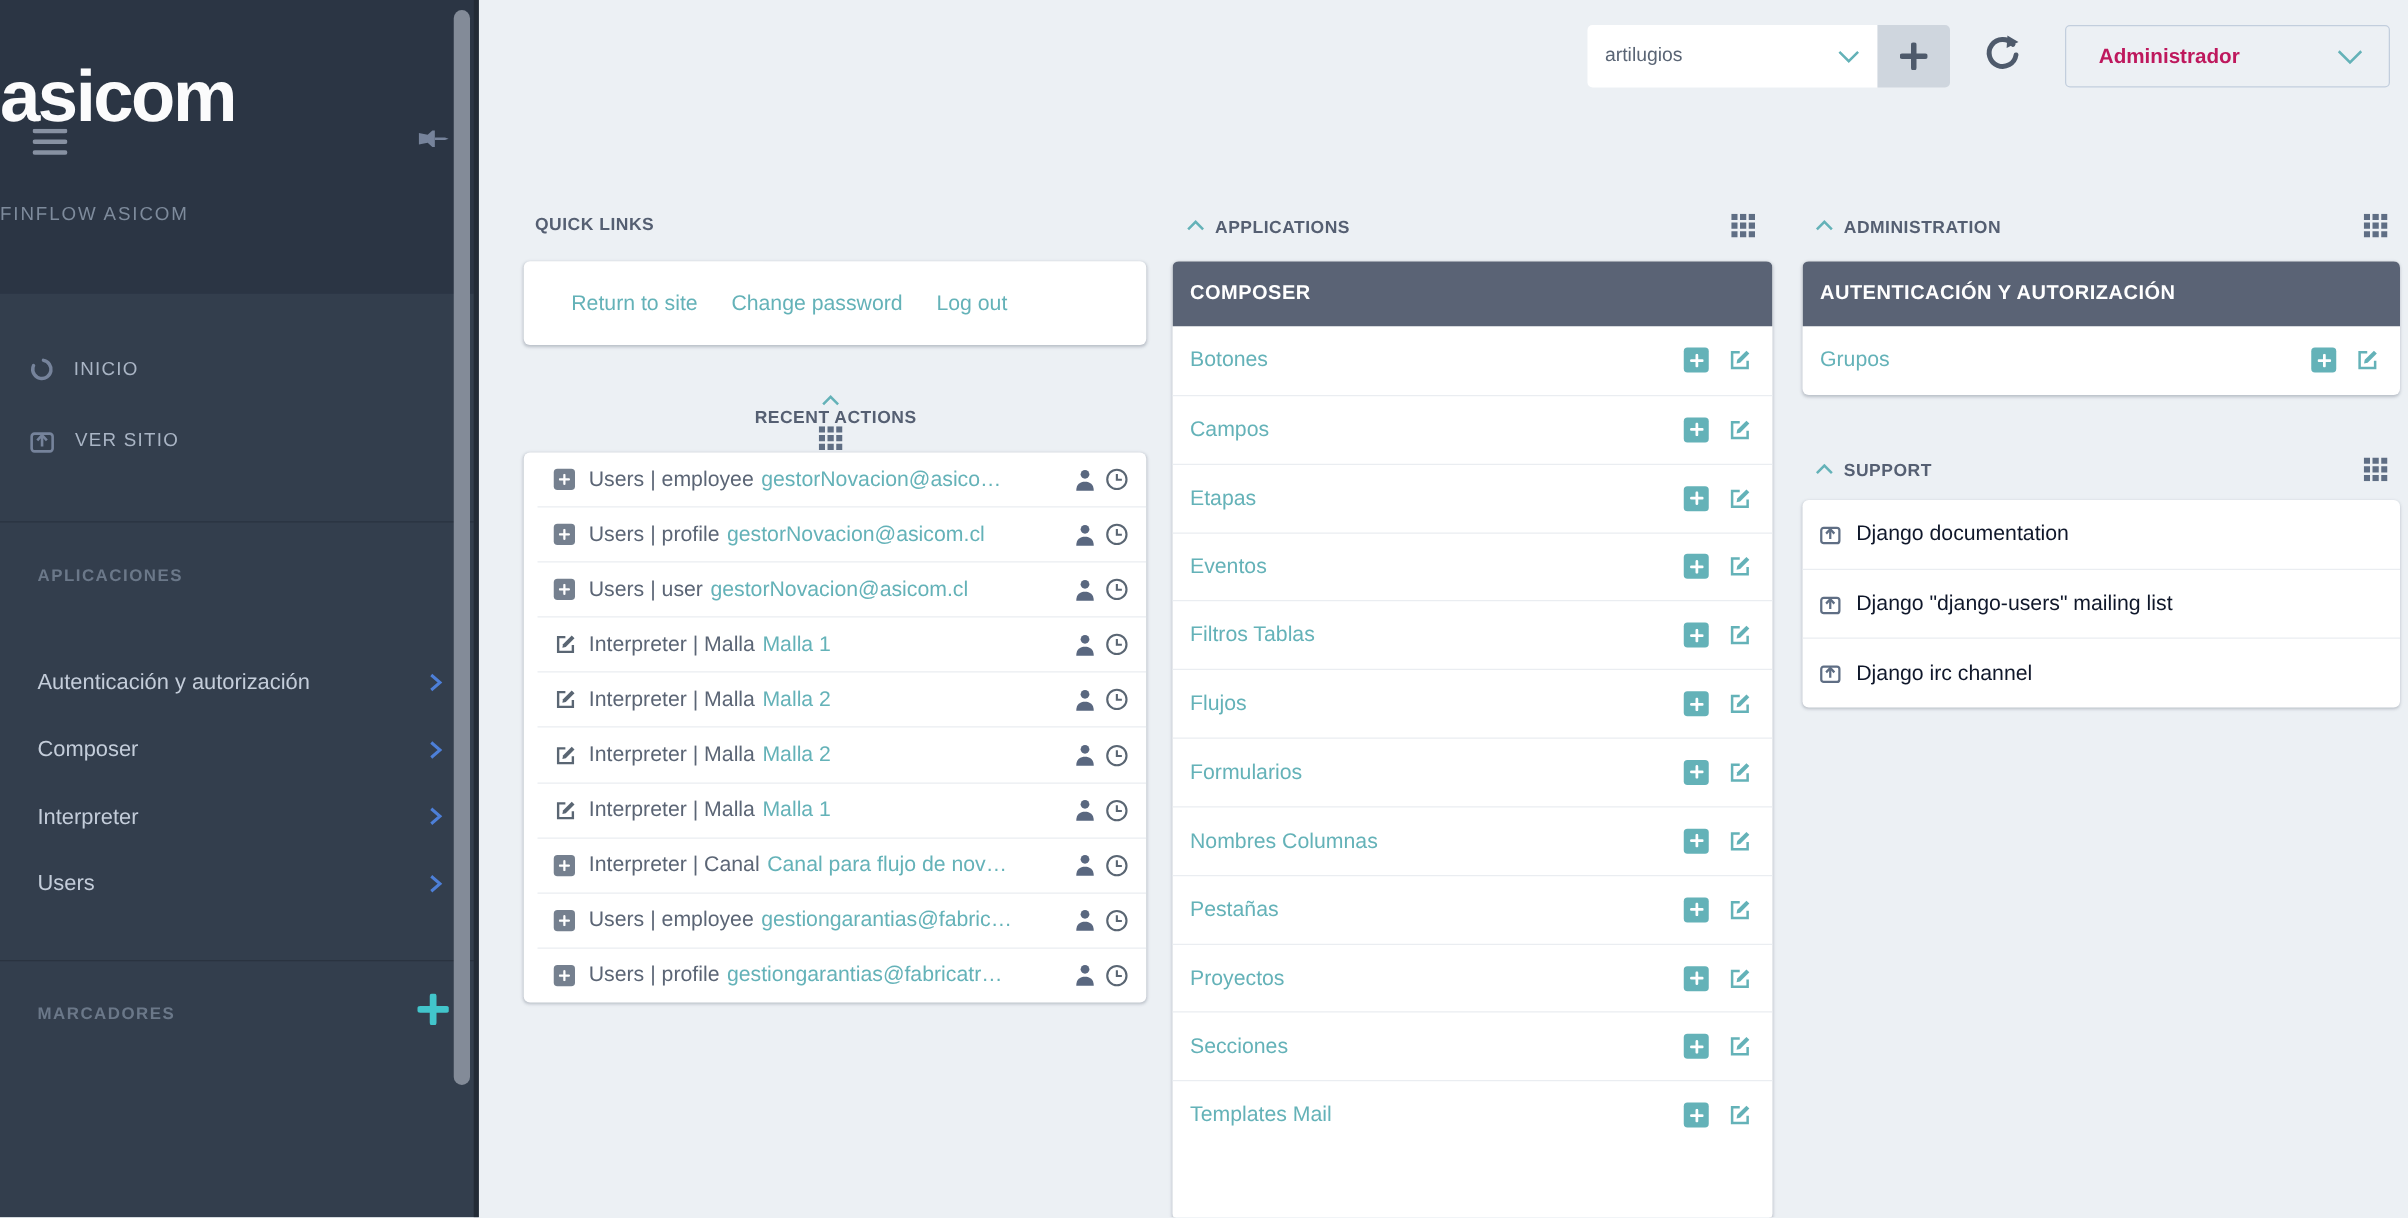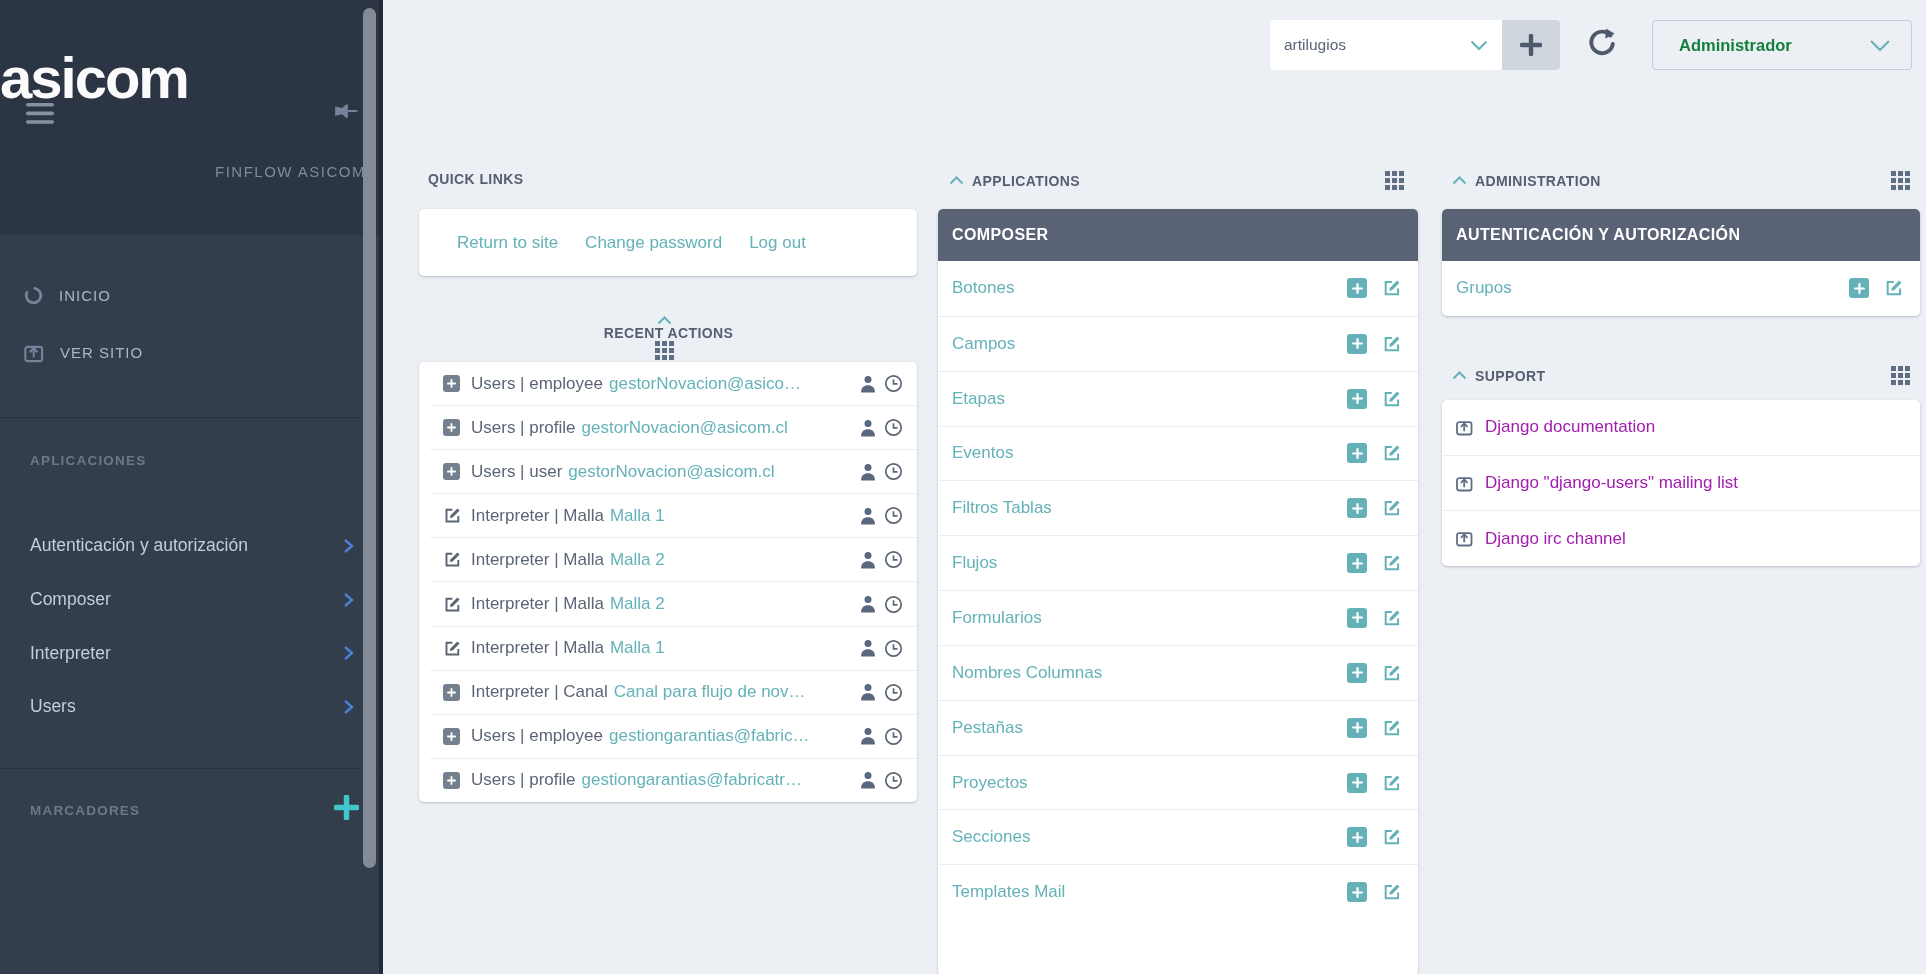--- a/index.html
+++ b/index.html
@@ -8,21 +8,21 @@
         background:#ecf0f4;font-family:"Liberation Sans","DejaVu Sans",sans-serif;}
 
   
   .sidebar{position:absolute;left:0;top:0;width:383px;height:974px;background:#333e4d;}
   .sb-edge{position:absolute;left:379px;top:0;width:4px;height:974px;background:#232b36;}
   .sb-top{position:absolute;left:0;top:0;width:379px;height:235px;background:#2b3544;}
   .hamburger{position:absolute;left:26px;top:103px;cursor:pointer;}
   .logo{position:absolute;left:0;top:44px;width:380px;text-align:left;color:#fbfbfc;
         font-size:58px;font-weight:bold;letter-spacing:-2px;}
   .pin{position:absolute;left:332px;top:96px;}
-  .sb-subtitle{position:absolute;left:0;top:163px;width:366px;text-align:right;
+  .sb-subtitle{position:absolute;left:0;top:163px;width:366px;text-align:left;
         color:#7e8b9c;font-size:15px;letter-spacing:1.5px;}
   .sb-nav{position:absolute;left:0;top:267px;width:363px;}
   .sb-nav-row{display:flex;align-items:center;height:57px;padding-left:23px;gap:15px;cursor:pointer;}
   .sb-nav-label{color:#aab5c5;font-size:15px;letter-spacing:1px;}
   .sb-div{position:absolute;left:0;width:379px;border-top:1px solid #2a3340;}
   .d1{top:417px;} .d2{top:768px;}
   .sb-sec-title{position:absolute;left:30px;color:#6b7889;font-size:13.5px;font-weight:bold;
         letter-spacing:1.2px;}
   .t1{top:453px;} .t2{top:803px;}
   .sb-apps{position:absolute;left:0;top:519px;width:379px;}
@@ -34,21 +34,21 @@
 
   
   .proj-select{position:absolute;left:1270px;top:20px;width:232px;height:50px;background:#fff;
         border-radius:4px 0 0 4px;display:flex;align-items:center;padding:0 14px;cursor:pointer;}
   .proj-select .val{color:#5a6575;font-size:15.5px;flex:1;}
   .proj-add{position:absolute;left:1502px;top:20px;width:58px;height:50px;background:#cfd6de;
         border:none;border-radius:0 4px 4px 0;display:flex;align-items:center;justify-content:center;cursor:pointer;}
   .refresh{position:absolute;left:1584px;top:26px;cursor:pointer;}
   .user-menu{position:absolute;left:1652px;top:20px;width:260px;height:50px;border:1px solid #c2cedd;
         border-radius:4px;display:flex;align-items:center;padding:0 20px 0 26px;cursor:pointer;}
-  .user-menu .val{color:#15803d;font-size:16.5px;font-weight:bold;flex:1;}
+  .user-menu .val{color:#be185d;font-size:16.5px;font-weight:bold;flex:1;}
 
   
   .sec-title{position:absolute;display:flex;align-items:center;color:#555f72;font-size:14px;
         font-weight:bold;letter-spacing:.4px;}
   .sec-title .lbl{margin-left:8px;}
   .sec-title .sp{flex:1;}
   .st-quick{left:428px;top:171px;}
   .st-recent{left:431px;top:316px;width:467px;flex-direction:column;}
   .st-apps{left:949px;top:171px;width:455px;}
   .st-admin{left:1452px;top:171px;width:458px;}
@@ -82,21 +82,21 @@
   .app-row:first-child{border-top:none;}
   .rows > .app-row:first-child{border-top:none;}
   .app-link{color:#64b2b8;font-size:17px;text-decoration:none;cursor:pointer;}
   .btn-add{width:20px;height:20px;border-radius:3px;background:#64b2b8;display:flex;align-items:center;
         justify-content:center;margin-right:15px;cursor:pointer;flex:none;}
   .btn-edit{cursor:pointer;display:flex;flex:none;}
 
   .sup-card{left:1442px;top:400px;width:478px;height:166px;display:flex;flex-direction:column;}
   .sup-row{flex:1;display:flex;align-items:center;padding:0 13px;border-top:1px solid #eaedf1;gap:11px;}
   .sup-row:first-child{border-top:none;}
-  .sup-link{color:#a21caf;font-size:17px;text-decoration:none;cursor:pointer;}
+  .sup-link{color:#0f172a;font-size:17px;text-decoration:none;cursor:pointer;}
   .ic{display:inline-flex;line-height:0;}
 </style>
 </head>
 <body>
 
 <div class="page">
 
   <aside class="sidebar">
     <div class="sb-top"></div>
     <span class="hamburger ic">

